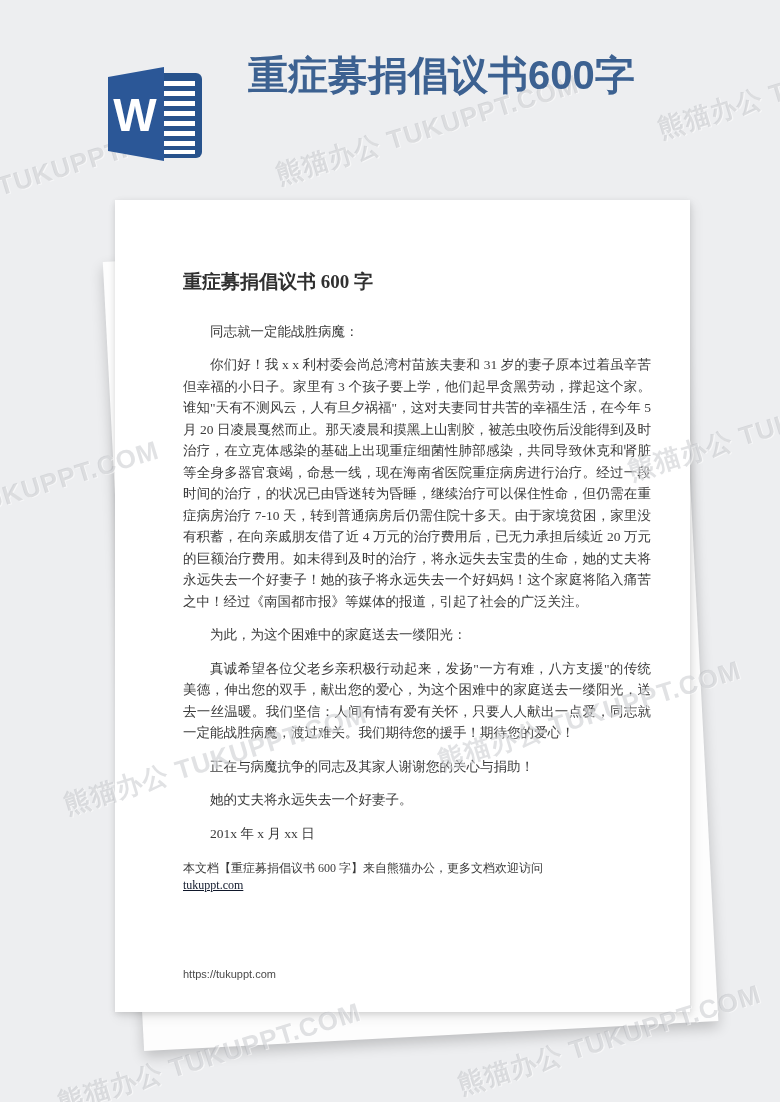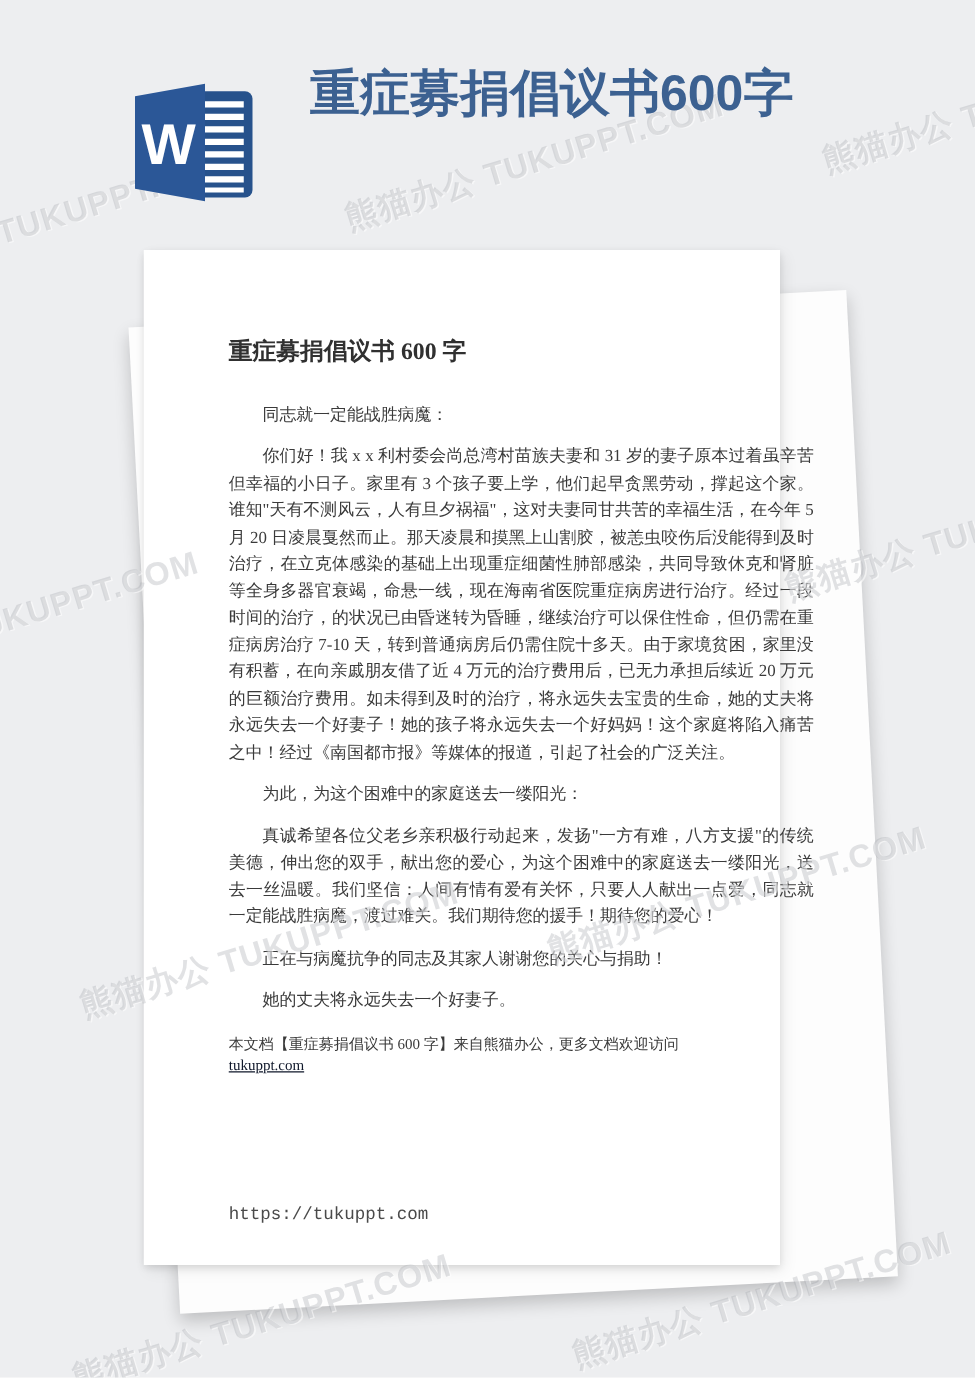--- a/index.html
+++ b/index.html
@@ -17,21 +17,21 @@
     letter-spacing:0px;
   }
   
   .page-back{
     position:absolute;left:102px;top:232px;width:575px;height:790px;
     background:#fdfdfd;z-index:1;
     transform:rotate(-3deg);transform-origin:top right;
     box-shadow:0 6px 14px rgba(0,0,0,0.20);
   }
   .page-front{
-    position:absolute;left:115px;top:200px;width:509px;height:812px;
+    position:absolute;left:115px;top:200px;width:575px;height:812px;
     background:#ffffff;z-index:2;
     box-shadow:0 2px 6px rgba(0,0,0,0.12),3px 5px 12px rgba(0,0,0,0.08);
   }
   
   .doc{
     position:absolute;left:68px;top:70px;width:468px;
     font-family:"Liberation Serif","DejaVu Serif",serif;
     color:#3a3a3a;font-size:13.5px;line-height:21.5px;
     text-align:justify;
   }
@@ -42,22 +42,22 @@
   .doc p{margin:0 0 12px 0;text-indent:2em;}
   .doc .salutation{margin-bottom:12px;}
   .doc .date-line{margin-top:12px;}
   .source-note{
     margin-top:16px;font-size:12px;line-height:17px;color:#3a3a3a;
     text-align:left;
   }
   .source-link{color:#0f172a;text-decoration:underline;font-size:12px;}
   .footer-url{
     position:absolute;left:68px;bottom:32px;
-    font-family:Liberation Mono, monospace;
-    font-size:14px;color:#4a4a4a;
+    font-family:Liberation Sans, sans-serif;
+    font-size:11px;color:#4a4a4a;
   }
   
   .wm{
     position:absolute;z-index:3;white-space:nowrap;pointer-events:none;
     font-size:26px;font-weight:bold;letter-spacing:1px;
     color:rgba(168,171,176,0.34);
     text-shadow:1px 1px 0 rgba(255,255,255,0.55);
     transform:rotate(-17deg);
   }
   .wm.a1{left:-120px;top:158px;}
@@ -113,19 +113,20 @@
     <div class="doc-heading">重症募捐倡议书 600 字</div>
     <p class="salutation">同志就一定能战胜病魔：</p>
     <div>
 
     <p>你们好！我 x x 利村委会尚总湾村苗族夫妻和 31 岁的妻子原本过着虽辛苦但幸福的小日子。家里有 3 个孩子要上学，他们起早贪黑劳动，撑起这个家。谁知"天有不测风云，人有旦夕祸福"，这对夫妻同甘共苦的幸福生活，在今年 5 月 20 日凌晨戛然而止。那天凌晨和摸黑上山割胶，被恙虫咬伤后没能得到及时治疗，在立克体感染的基础上出现重症细菌性肺部感染，共同导致休克和肾脏等全身多器官衰竭，命悬一线，现在海南省医院重症病房进行治疗。经过一段时间的治疗，的状况已由昏迷转为昏睡，继续治疗可以保住性命，但仍需在重症病房治疗 7-10 天，转到普通病房后仍需住院十多天。由于家境贫困，家里没有积蓄，在向亲戚朋友借了近 4 万元的治疗费用后，已无力承担后续近 20 万元的巨额治疗费用。如未得到及时的治疗，将永远失去宝贵的生命，她的丈夫将永远失去一个好妻子！她的孩子将永远失去一个好妈妈！这个家庭将陷入痛苦之中！经过《南国都市报》等媒体的报道，引起了社会的广泛关注。</p>
         <p>为此，为这个困难中的家庭送去一缕阳光：</p>
         <p>真诚希望各位父老乡亲积极行动起来，发扬"一方有难，八方支援"的传统美德，伸出您的双手，献出您的爱心，为这个困难中的家庭送去一缕阳光，送去一丝温暖。我们坚信：人间有情有爱有关怀，只要人人献出一点爱，同志就一定能战胜病魔，渡过难关。我们期待您的援手！期待您的爱心！</p>
         <p>正在与病魔抗争的同志及其家人谢谢您的关心与捐助！</p>
         <p>她的丈夫将永远失去一个好妻子。</p>
       </div>
+    <p class="date-line">201x 年 x 月 xx 日</p>
     <div class="source-note">
       <span>本文档【重症募捐倡议书 600 字】来自熊猫办公，更多文档欢迎访问</span><br>
       <a class="source-link" href="#">tukuppt.com</a>
     </div>
   </div>
   <div class="footer-url">https://tukuppt.com</div>
 </div>
 
 </body></html>

